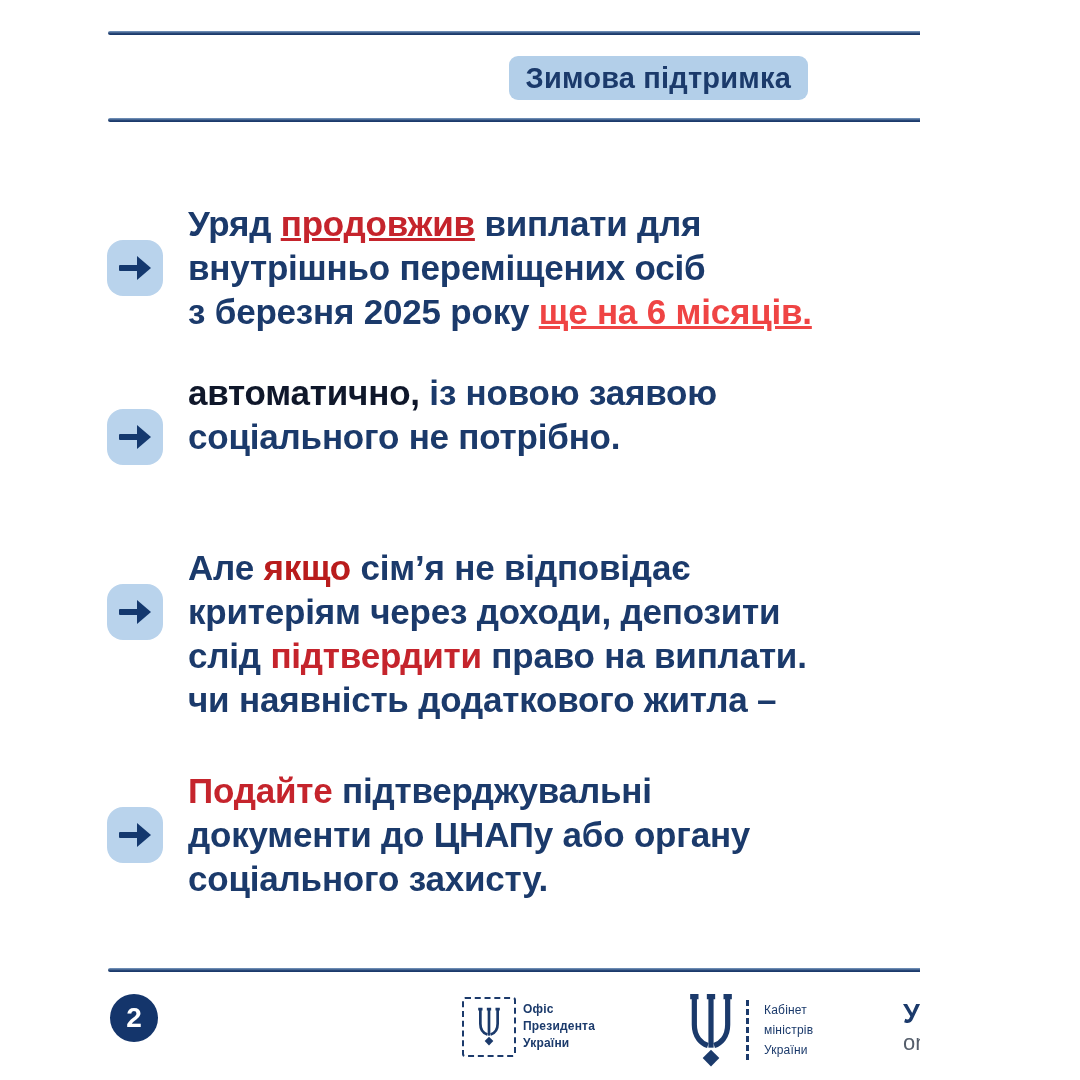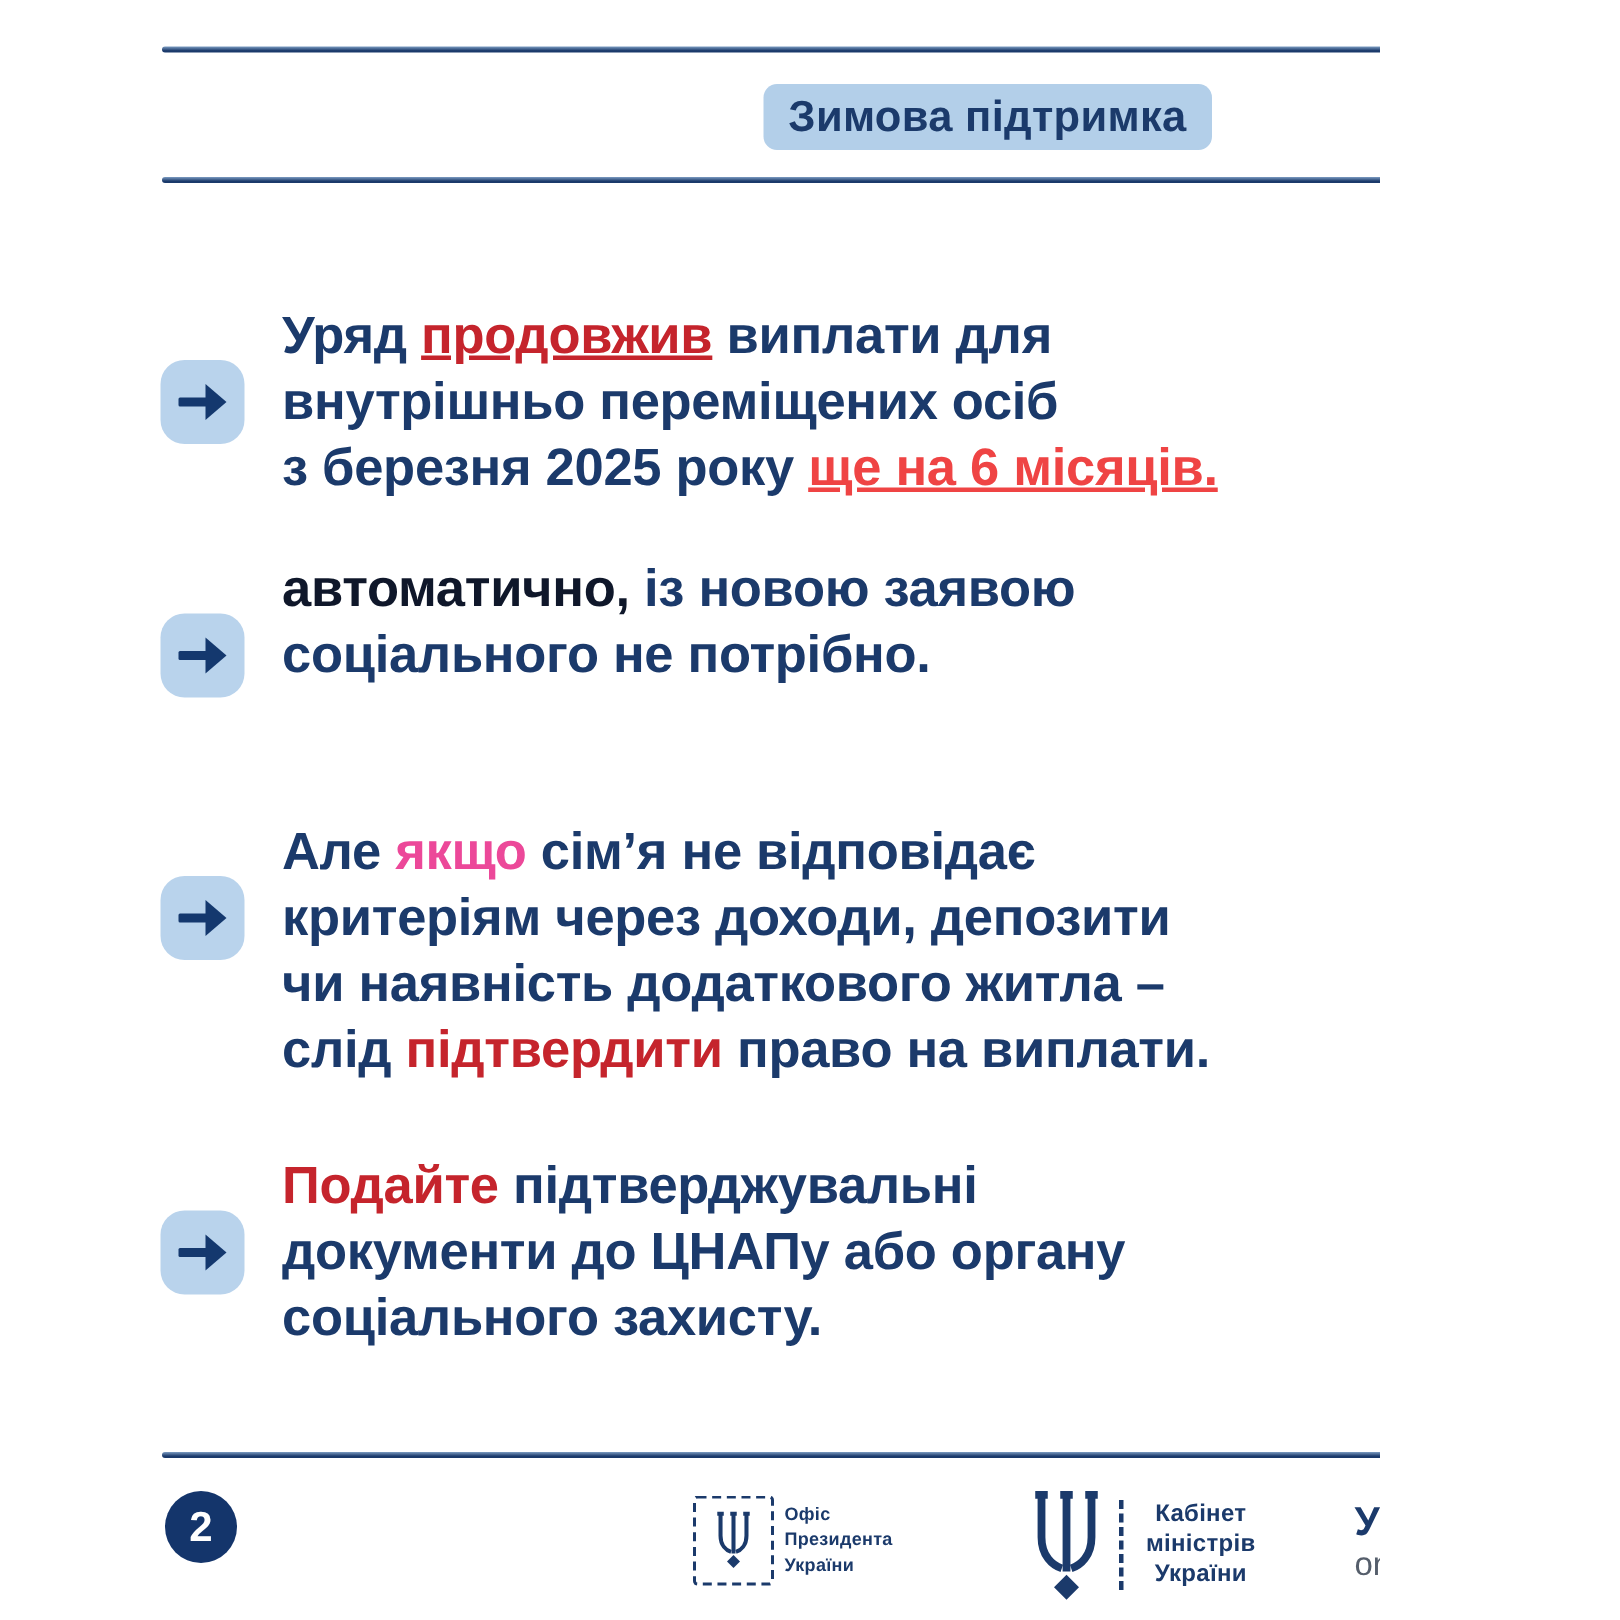--- a/index.html
+++ b/index.html
@@ -75,23 +75,22 @@
   }
 
   .cab-trident { position: absolute; left: 0; top: 0; }
   .cab-sep {
     position: absolute; left: 60px; top: 8px;
     height: 60px; width: 0;
     border-left: 3px dashed #1b3a6b;
   }
   .cab-label {
     position: absolute; left: 78px; top: 8px;
-    font-size: 16px; font-weight: bold; line-height: 20px;
+    font-size: 12px; font-weight: normal; line-height: 20px;
     letter-spacing: 0.2px;
-    text-align: center;
   }
 
   .uryad-title { font-size: 27px; font-weight: bold; line-height: 28px; color: #1b3a6b; }
   .uryad-sub { font-size: 22px; line-height: 24px; color: #555e6b; margin-top: 3px; }
   .wifi { position: absolute; left: 46px; top: 18px; transform: rotate(35deg); color: #49536a; }
 </style>
 </head>
 <body>
 
 <div id="card">
@@ -128,24 +127,24 @@
   </div>
 
   <div class="bullet" style="top:546px">
     <div class="arrow-box" style="background: rgb(185, 211, 236);">
       <svg width="36" height="30" viewBox="0 0 36 30" aria-hidden="true">
         <rect x="2" y="12" width="21" height="6" rx="1" fill="currentColor"></rect>
         <path d="M20 3 L34 15 L20 27 Z" fill="currentColor"></path>
       </svg>
     </div>
     <div class="btext">
-      <div class="line"><span>Але </span><span style="color: #ec4899;">якщо</span><span> сім’я не відповідає</span></div>
+      <div class="line"><span>Але </span><span style="color: #b91c1c;">якщо</span><span> сім’я не відповідає</span></div>
       <div class="line"><span>критеріям через доходи, депозити</span></div>
+      <div class="line"><span>слід </span><span style="color: rgb(197, 36, 44);">підтвердити</span><span> право на виплати.</span></div>
       <div class="line"><span>чи наявність додаткового житла –</span></div>
-      <div class="line"><span>слід </span><span style="color: rgb(197, 36, 44);">підтвердити</span><span> право на виплати.</span></div>
     </div>
   </div>
 
   <div class="bullet" style="top:769px">
     <div class="arrow-box" style="background: rgb(185, 211, 236);">
       <svg width="36" height="30" viewBox="0 0 36 30" aria-hidden="true">
         <rect x="2" y="12" width="21" height="6" rx="1" fill="currentColor"></rect>
         <path d="M20 3 L34 15 L20 27 Z" fill="currentColor"></path>
       </svg>
     </div>

